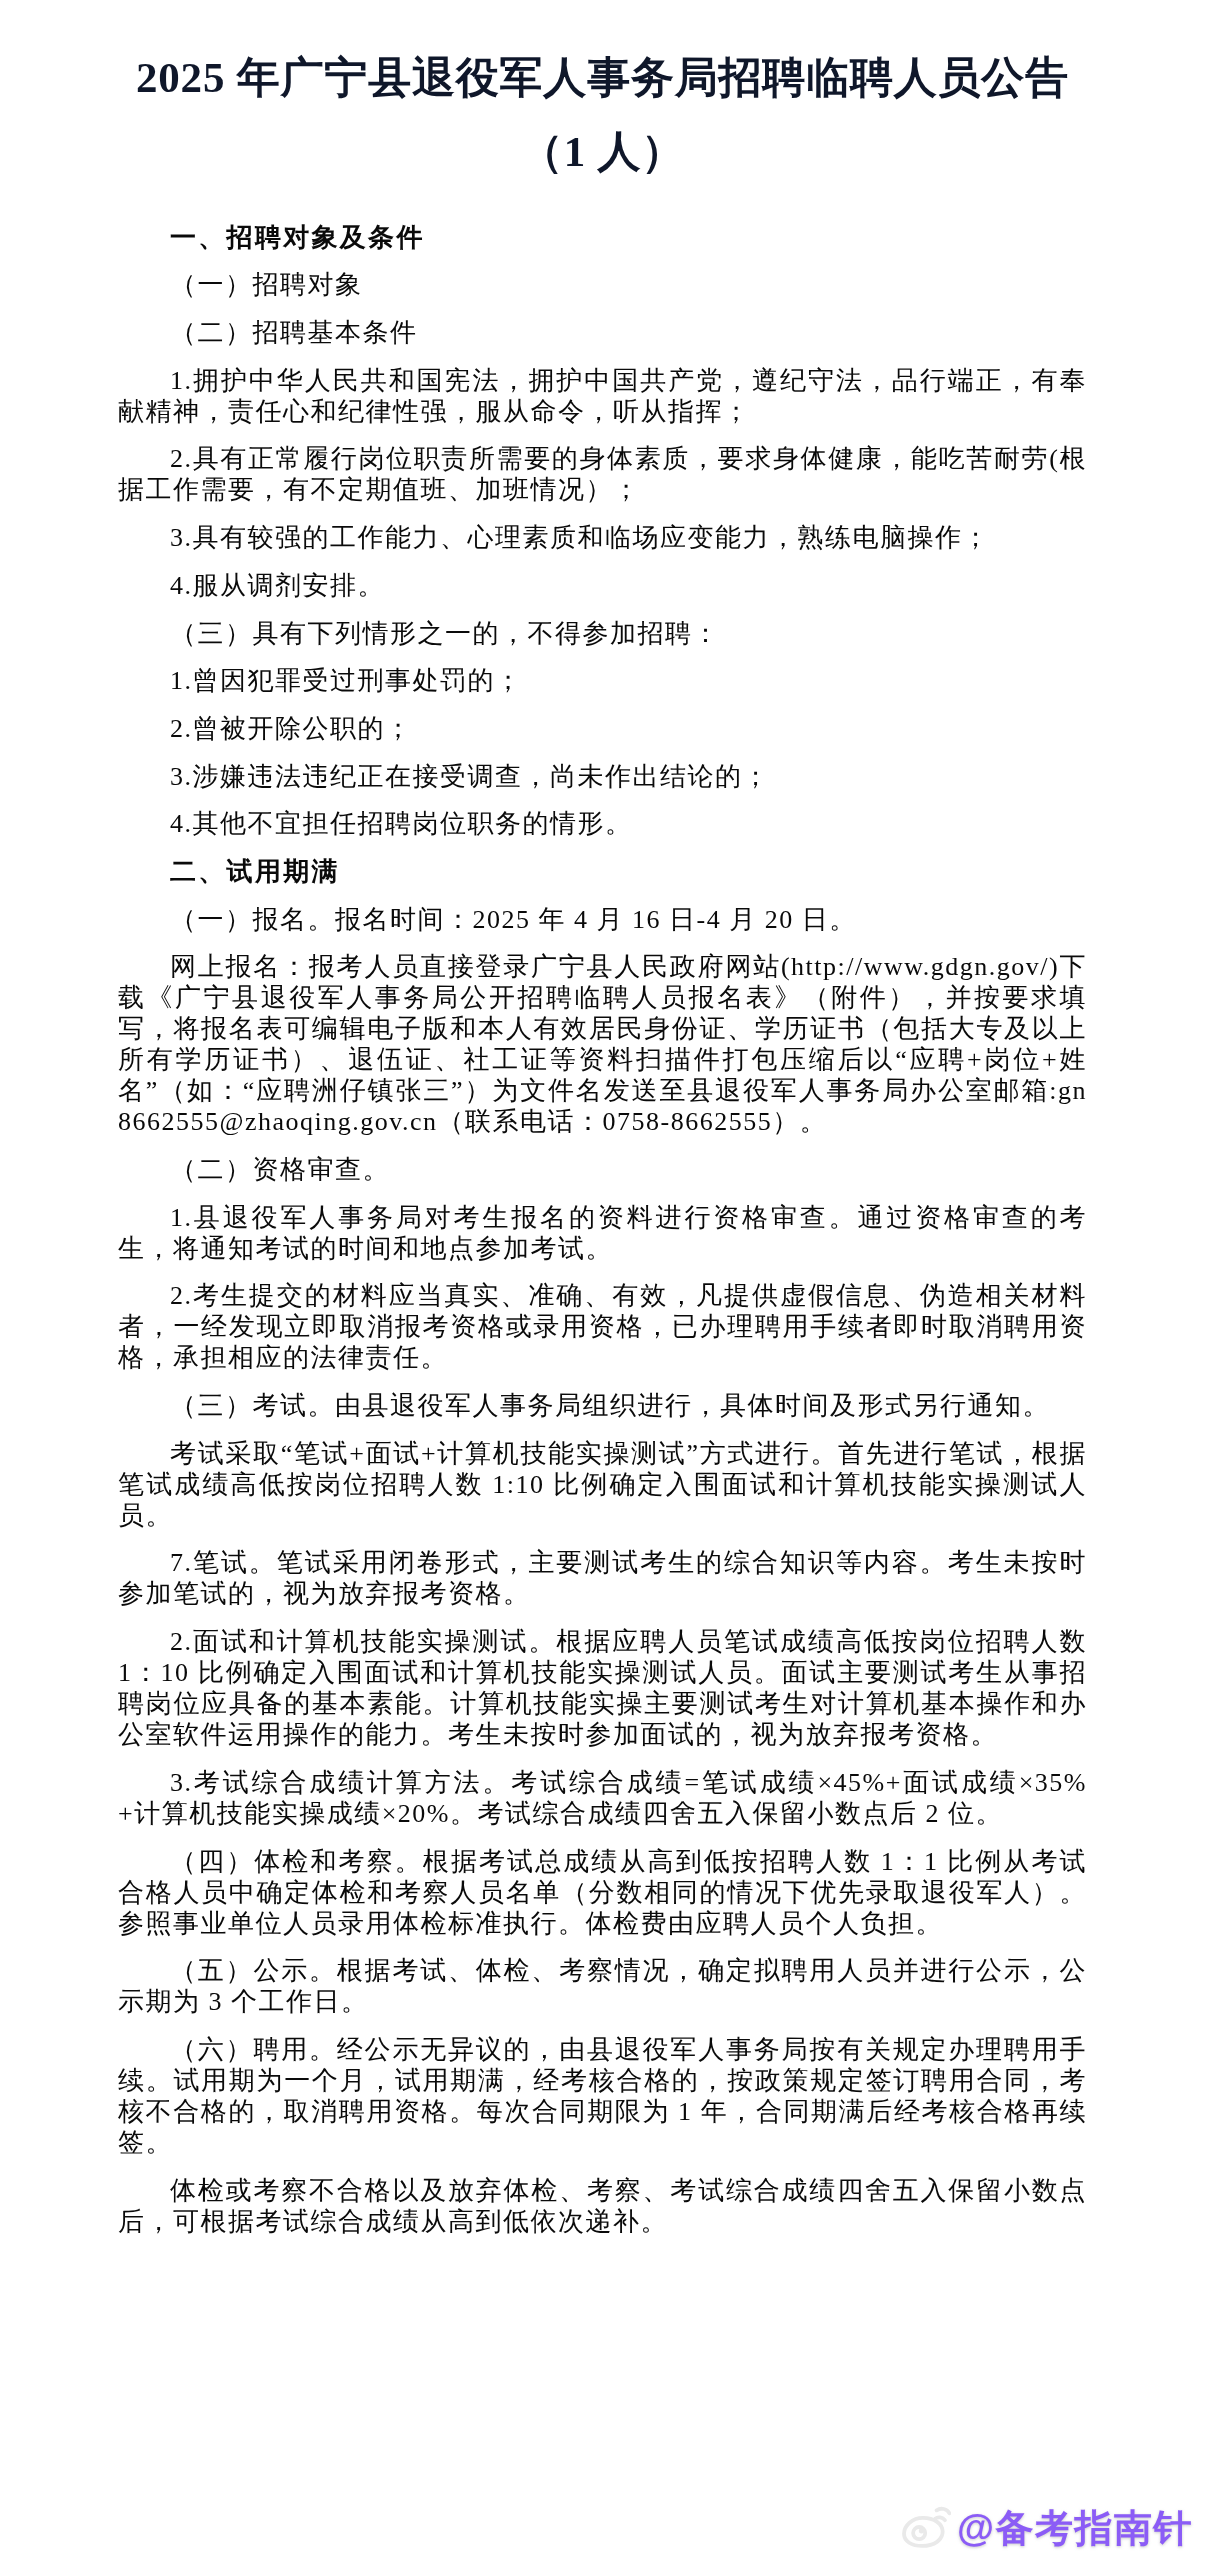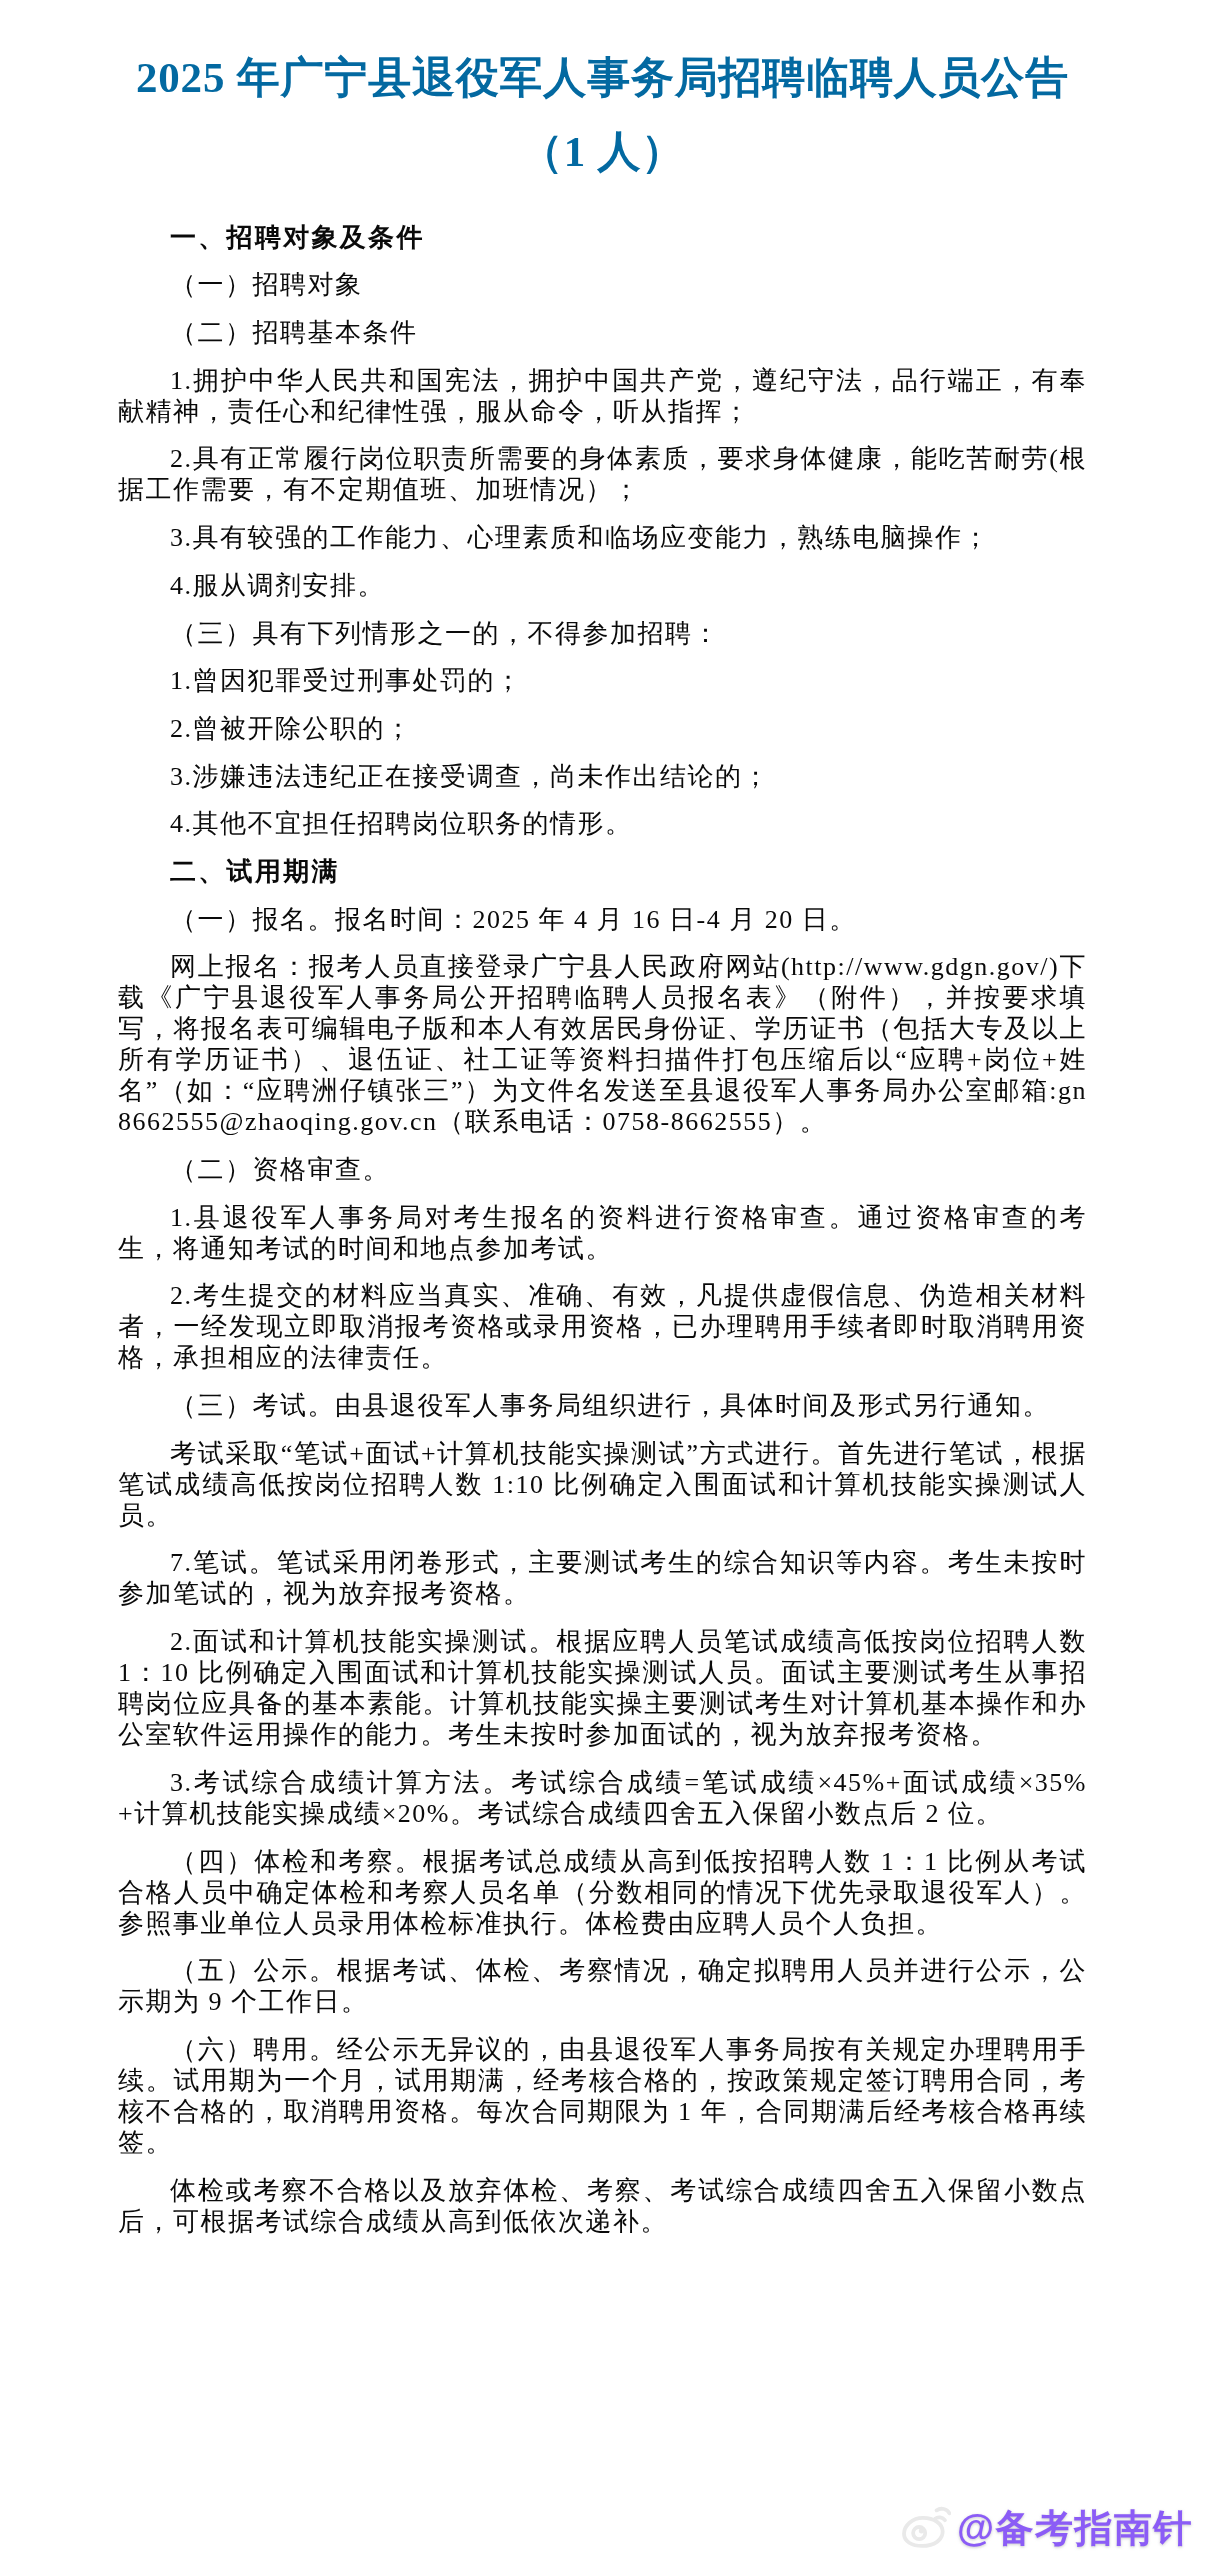--- a/index.html
+++ b/index.html
@@ -20,21 +20,21 @@
     inset: 0;
     background: #ffffff;
     padding: 27px 118px 0 118px;
     box-sizing: border-box;
   }
   .doc-title {
     font-size: 43px;
     line-height: 74px;
     font-weight: bold;
     text-align: center;
-    color: #0369a1;
+    color: #0f172a;
     margin: 13.7px 7.6px 33px 7.6px;
     letter-spacing: 0.8px;
   }
   .para {
     font-size: 26px;
     line-height: 31px;
     letter-spacing: 1.5px;
     text-align: justify;
     text-indent: 2em;
     margin: 0 0 16.7px 0;
@@ -88,21 +88,21 @@
   <p class="para">网上报名：报考人员直接登录广宁县人民政府网站(http://www.gdgn.gov/)下载《广宁县退役军人事务局公开招聘临聘人员报名表》（附件），并按要求填写，将报名表可编辑电子版和本人有效居民身份证、学历证书（包括大专及以上所有学历证书）、退伍证、社工证等资料扫描件打包压缩后以“应聘+岗位+姓名”（如：“应聘洲仔镇张三”）为文件名发送至县退役军人事务局办公室邮箱:gn8662555@zhaoqing.gov.cn（联系电话：0758-8662555）。</p>
   <p class="para">（二）资格审查。</p>
   <p class="para">1.县退役军人事务局对考生报名的资料进行资格审查。通过资格审查的考生，将通知考试的时间和地点参加考试。</p>
   <p class="para">2.考生提交的材料应当真实、准确、有效，凡提供虚假信息、伪造相关材料者，一经发现立即取消报考资格或录用资格，已办理聘用手续者即时取消聘用资格，承担相应的法律责任。</p>
   <p class="para">（三）考试。由县退役军人事务局组织进行，具体时间及形式另行通知。</p>
   <p class="para">考试采取“笔试+面试+计算机技能实操测试”方式进行。首先进行笔试，根据笔试成绩高低按岗位招聘人数 1:10 比例确定入围面试和计算机技能实操测试人员。</p>
   <p class="para">7.笔试。笔试采用闭卷形式，主要测试考生的综合知识等内容。考生未按时参加笔试的，视为放弃报考资格。</p>
   <p class="para">2.面试和计算机技能实操测试。根据应聘人员笔试成绩高低按岗位招聘人数 1：10 比例确定入围面试和计算机技能实操测试人员。面试主要测试考生从事招聘岗位应具备的基本素能。计算机技能实操主要测试考生对计算机基本操作和办公室软件运用操作的能力。考生未按时参加面试的，视为放弃报考资格。</p>
   <p class="para">3.考试综合成绩计算方法。考试综合成绩=笔试成绩×45%+面试成绩×35%+计算机技能实操成绩×20%。考试综合成绩四舍五入保留小数点后 2 位。</p>
   <p class="para">（四）体检和考察。根据考试总成绩从高到低按招聘人数 1：1 比例从考试合格人员中确定体检和考察人员名单（分数相同的情况下优先录取退役军人）。参照事业单位人员录用体检标准执行。体检费由应聘人员个人负担。</p>
-  <p class="para">（五）公示。根据考试、体检、考察情况，确定拟聘用人员并进行公示，公示期为 9 个工作日。</p>
+  <p class="para">（五）公示。根据考试、体检、考察情况，确定拟聘用人员并进行公示，公示期为 3 个工作日。</p>
   <p class="para">（六）聘用。经公示无异议的，由县退役军人事务局按有关规定办理聘用手续。试用期为一个月，试用期满，经考核合格的，按政策规定签订聘用合同，考核不合格的，取消聘用资格。每次合同期限为 1 年，合同期满后经考核合格再续签。</p>
   <p class="para">体检或考察不合格以及放弃体检、考察、考试综合成绩四舍五入保留小数点后，可根据考试综合成绩从高到低依次递补。</p>
 
   <div class="watermark">
     <span>
       <svg width="50" height="44" viewBox="0 0 66 58" xmlns="http://www.w3.org/2000/svg">
         <g fill="none" stroke="#e9e9e9" stroke-width="5" stroke-linecap="round">
           <path d="M29 17 C15 17 4 27 4 38 C4 48 14 54 28 54 C44 54 55 46 55 35 C55 25 44 17 29 17 Z" fill="#ffffff"></path>
           <circle cx="24" cy="37" r="8"></circle>
           <path d="M45 18 C49 15 55 16 58 20"></path>

